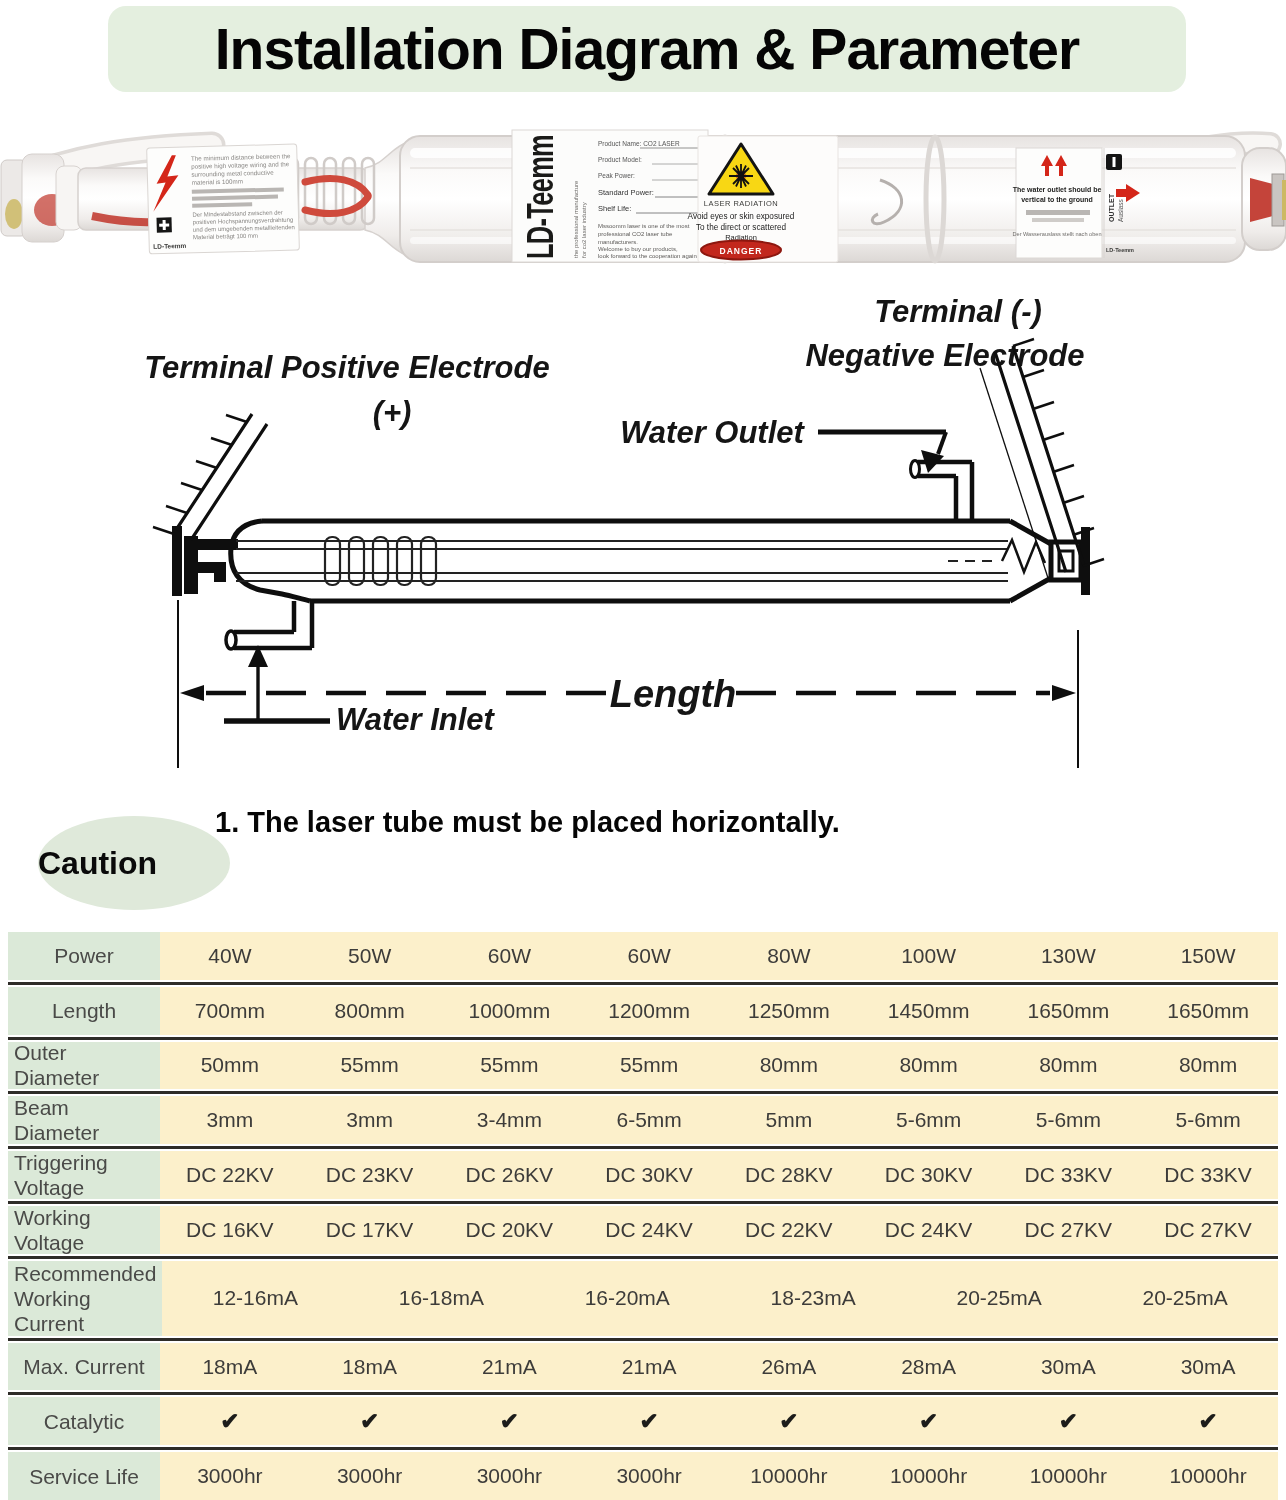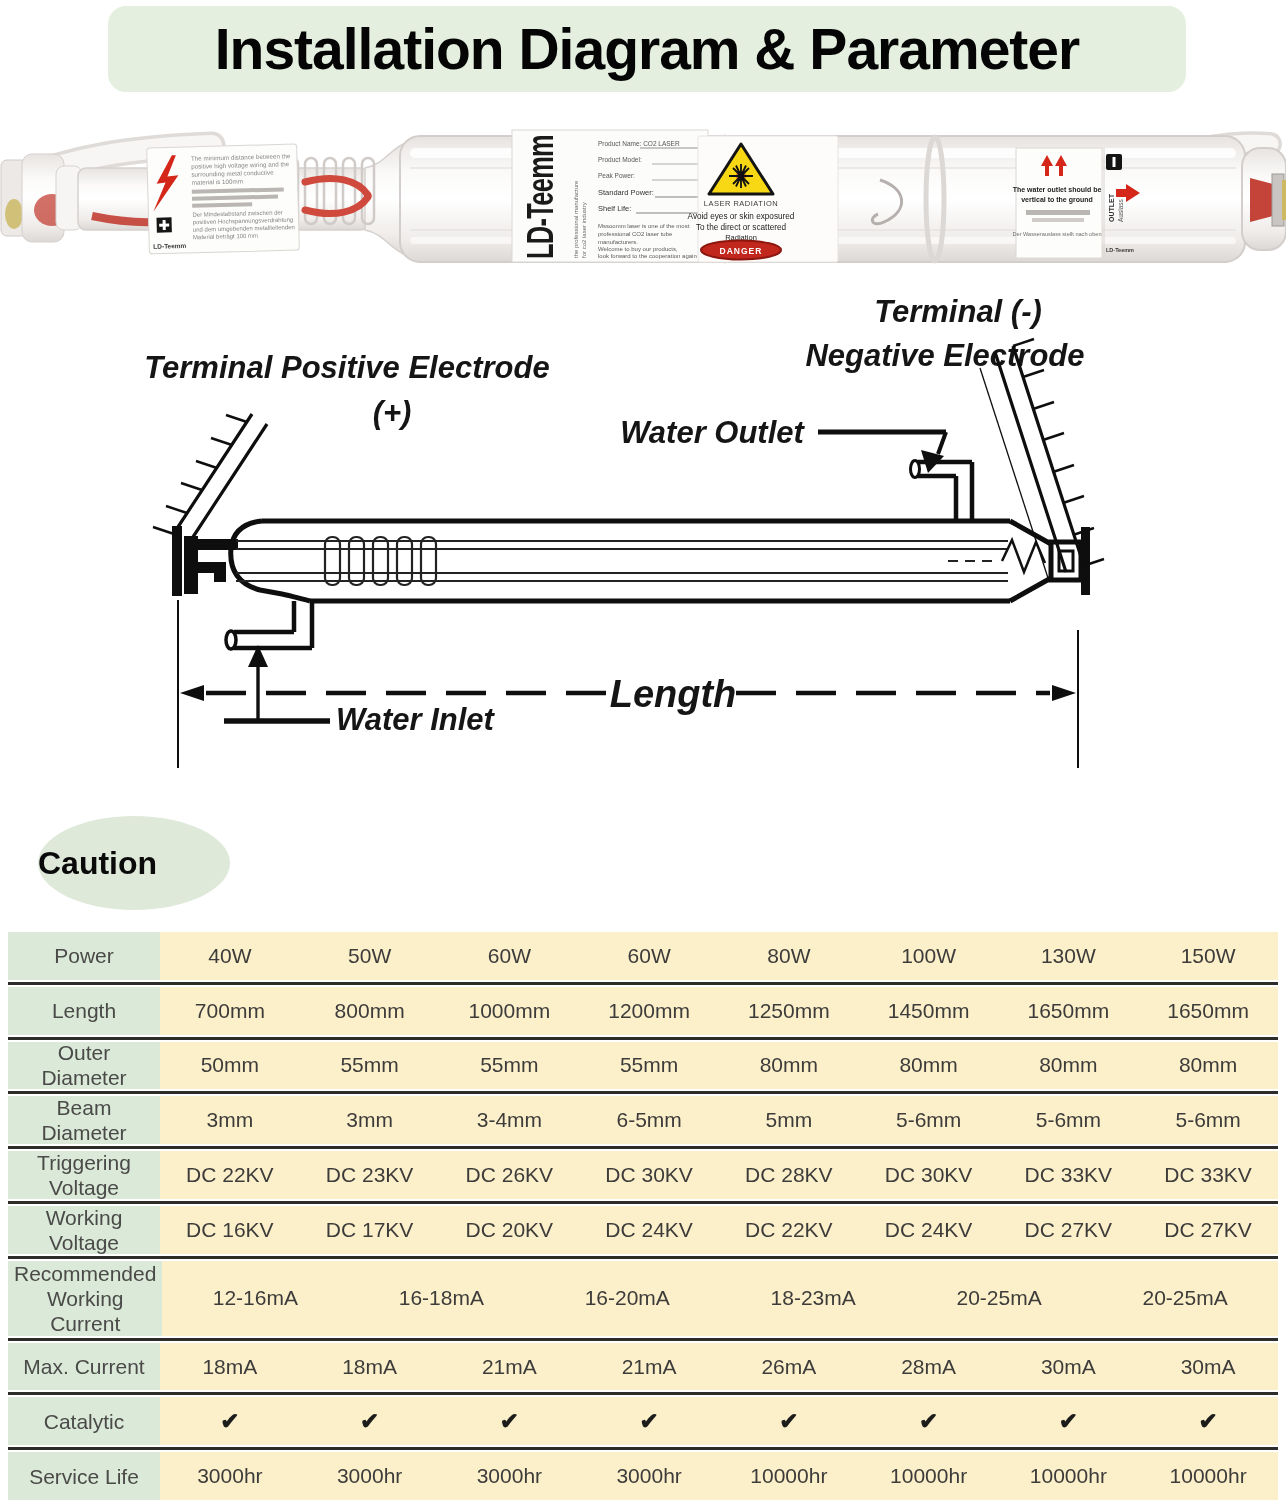--- a/index.html
+++ b/index.html
@@ -23,21 +23,21 @@
   .caution-badge{position:absolute;left:38px;top:16px;width:192px;height:94px;border-radius:50%;
     background:var(--caution_bg);display:flex;align-items:center;}
   .caution-badge span{font-size:32px;font-weight:bold;color:#0a0a0a;}
   .caution-list{position:absolute;left:215px;top:6px;width:1058px;font-weight:bold;color:#050505;}
   .caution-item{font-size:29px;line-height:33px;margin-bottom:13px;padding-left:46px;text-indent:-46px;}
 
   .ptable{position:absolute;left:8px;top:932px;width:1270px;height:568px;display:flex;flex-direction:column;}
   .trow{display:flex;flex:47 0 0;min-height:0;}
   .trow.tall{flex:74 0 0;}
   .tlabel{flex:0 0 152px;background:var(--table_label_bg);display:flex;align-items:center;justify-content:center;
-    text-align:center;font-size:21px;color:#4a4a48;line-height:25px;padding:0 6px;}
+    text-align:left;font-size:21px;color:#4a4a48;line-height:25px;padding:0 6px;}
   .tcell{flex:1 1 0;background:var(--table_cell_bg);display:flex;align-items:center;justify-content:center;
     font-size:21px;color:#3d3c3a;}
   .trow.check .tcell{font-weight:bold;font-size:23px;color:#1c1c1a;}
   .sep{flex:0 0 7px;background:#fff;position:relative;}
   .sep::after{content:"";position:absolute;left:0;right:0;top:2px;height:3px;background:var(--sep);}
 
   text{font-family:"Liberation Sans",sans-serif;}
 </style>
 </head>
 <body>
@@ -304,20 +304,21 @@
       <path d="M 224,431 H 330" stroke-width="5.5" fill="none"></path>
     </g>
   </svg>
   </div>
 
   <div class="caution">
     <div class="caution-badge">
       <span>Caution</span>
     </div>
     <div class="caution-list">
+      <div class="caution-item">1. The laser tube must be placed horizontally.</div>
     </div>
   </div>
 
   <div class="ptable">
       <div class="trow">
         <div class="tlabel">Power</div>
         <div class="tcell">40W</div>
         <div class="tcell">50W</div>
         <div class="tcell">60W</div>
         <div class="tcell">60W</div>

